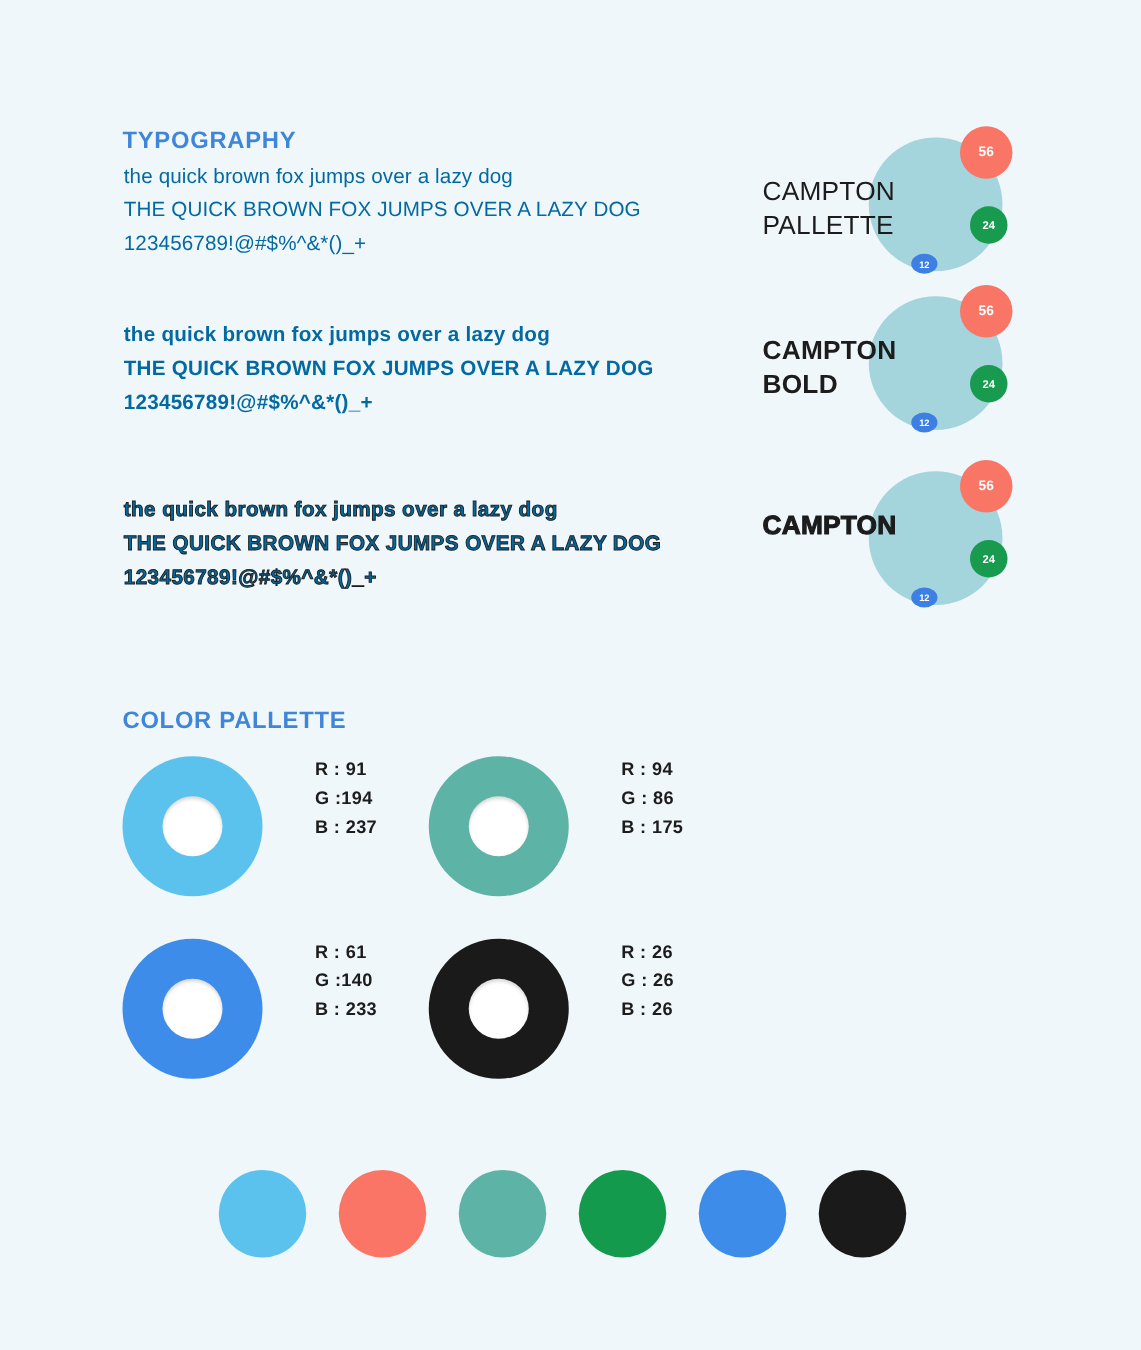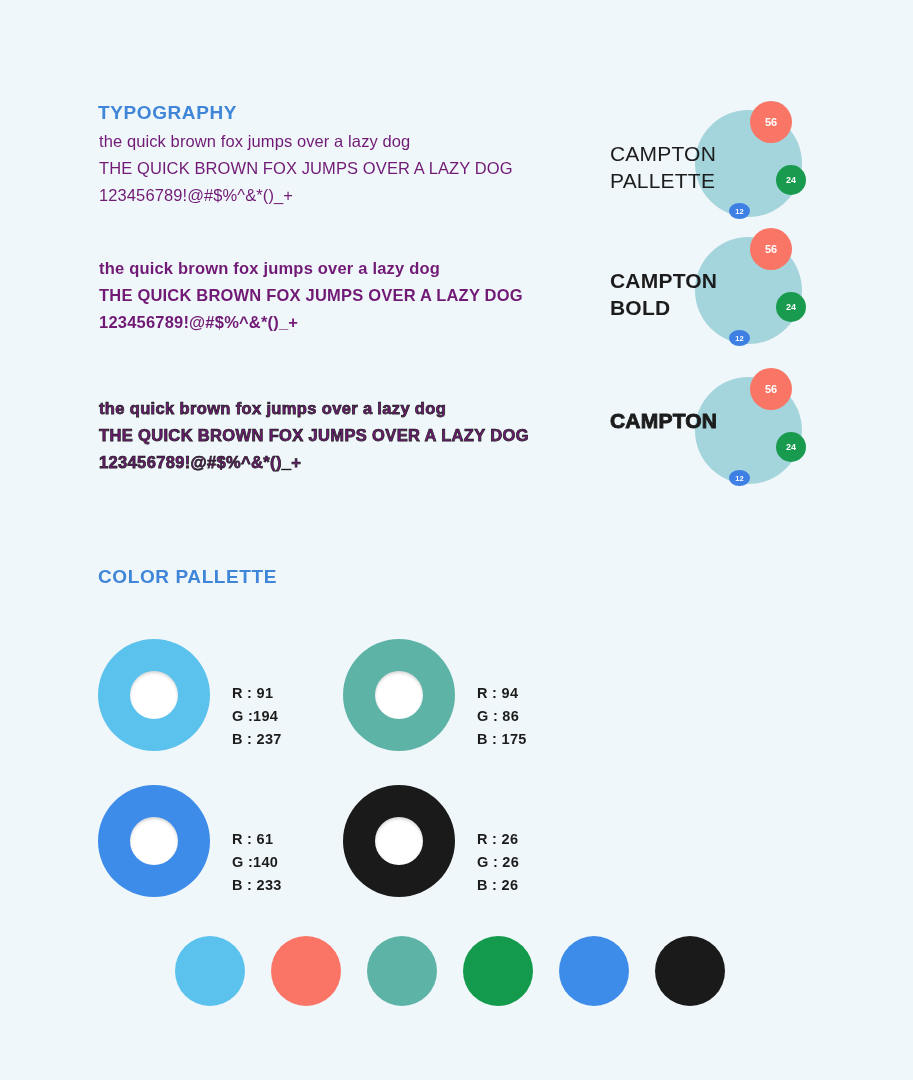--- a/index.html
+++ b/index.html
@@ -47,21 +47,21 @@
   .type-samples {
     position: absolute;
     left: 99px;
     top: 0;
     width: 470px;
   }
   .type-line {
     font-size: 16.5px;
     line-height: 27px;
     white-space: nowrap;
-    color: #701a75;
+    color: #0369a1;
     letter-spacing: 0.1px;
   }
   .w-regular .type-line { font-weight: normal; }
   .w-bold    .type-line { font-weight: bold; letter-spacing: 0.2px; }
   .w-black   .type-line { font-weight: bold; letter-spacing: 0.35px;
                           -webkit-text-stroke: 0.75px #1c1c1c; }
 
   
   .type-visual {
     position: absolute;
@@ -97,21 +97,21 @@
     position: absolute;
     border-radius: 50%;
     color: #ffffff;
     display: flex;
     align-items: center;
     justify-content: center;
     font-weight: bold;
   }
   .badge-56 {
     width: 42px; height: 42px;
-    left: 150px; top: -9px;
+    left: 168px; top: -9px;
     background: #f97566;
     font-size: 11px;
   }
   .badge-24 {
     width: 30px; height: 30px;
     left: 176px; top: 55px;
     background: #189b4e;
     font-size: 9px;
   }
   .badge-12 {
@@ -133,22 +133,23 @@
     left: 98px;
     top: 605px;
     width: 760px;
   }
   .swatch-row {
     display: flex;
     height: 146px;
   }
   .swatch-cell {
     display: flex;
-    align-items: flex-end;
+    align-items: flex-start;
     width: 245px;
+    gap: 20px;
   }
   .donut {
     position: relative;
     width: 112px;
     height: 112px;
     border-radius: 50%;
     flex-shrink: 0;
   }
   .donut::after {
     content: "";

